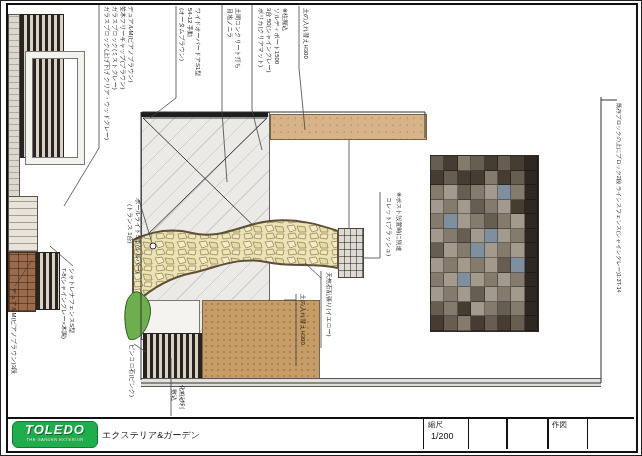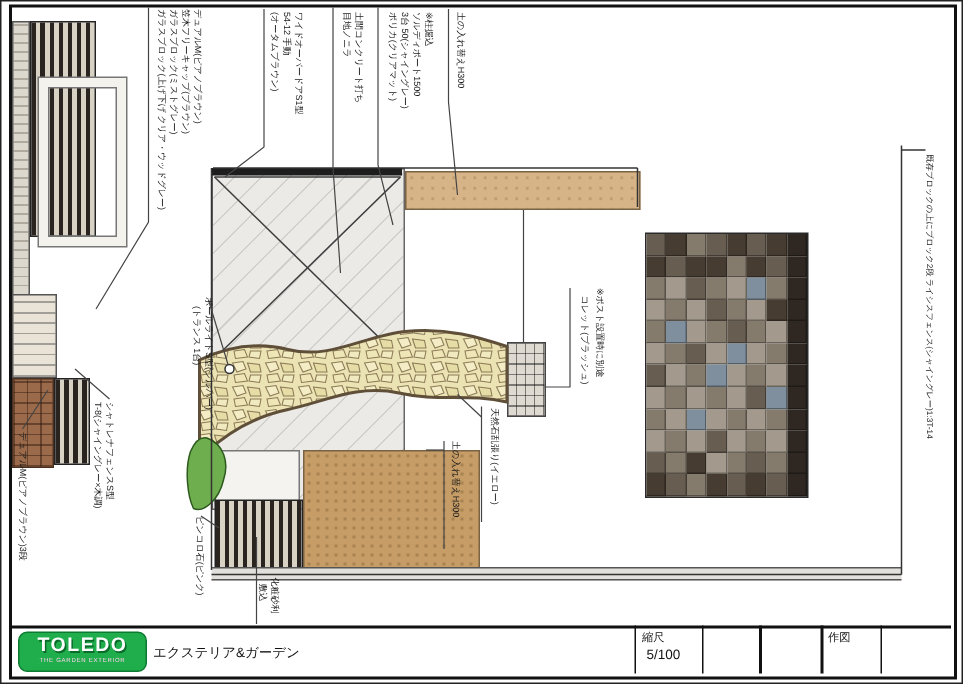--- a/index.html
+++ b/index.html
@@ -17,21 +17,21 @@
   .gridsq{background:#dedad2;
     background-image:repeating-linear-gradient(0deg,transparent 0 6px,rgba(0,0,0,.45) 6px 7px),
                      repeating-linear-gradient(90deg,transparent 0 5px,rgba(0,0,0,.45) 5px 6px);
     border:1px solid #444;}
   .edgeStrip{background:#e2e0dc;border-top:1px solid #555;border-bottom:1px solid #555;}
   .tblV{position:absolute;top:417px;height:32px;background:#111;}
   .tiles{display:grid;border:1px solid #2a2a2a;}
   .tiles div{border-right:1px solid rgba(0,0,0,.35);border-bottom:1px solid rgba(0,0,0,.35);}
   .logo{position:absolute;left:12px;top:421px;width:84px;height:25px;background:#1fae4b;border-radius:6px;
     border:1px solid #0c7a30;text-align:center;overflow:hidden;}
-  .logo .big{font-size:13px;font-weight:bold;color:#fff;letter-spacing:1px;line-height:15px;
+  .logo .big{font-size:13px;font-weight:bold;font-style:italic;color:#fff;letter-spacing:1px;line-height:15px;
     text-shadow:1px 1px 0 #0a6b2a;}
   .logo .small{font-size:4px;color:#ffd2ec;line-height:5px;letter-spacing:.5px;}
 </style>
 </head>
 <body>
 
 <div class="frame-outer"></div>
 <div class="sheet"></div>
 
 <div class="abs" style="left:8px;top:14px;width:10px;height:182px;background:#ddd8ce;background-image:repeating-linear-gradient(0deg,#b0aa9e 0 1px,transparent 1px 6px);border:1px solid #555;"></div>
@@ -246,14 +246,14 @@
 <div class="tblV" style="left:547px;width:2px;"></div>
 <div class="tblV" style="left:587px;width:1px;"></div>
 
 <div class="logo">
   <div class="big">TOLEDO</div>
   <div class="small">THE GARDEN EXTERIOR</div>
 </div>
 <div class="hlabel" style="left:102px;top:429px;font-size:9px;">エクステリア&amp;ガーデン</div>
 
 <div class="hlabel" style="left:428px;top:420px;font-size:7.5px;">縮尺</div>
-<div class="hlabel" style="left:431px;top:431px;font-size:9px;">5/100</div>
+<div class="hlabel" style="left:431px;top:431px;font-size:9px;">1/200</div>
 <div class="hlabel" style="left:552px;top:420px;font-size:7.5px;">作図</div>
 
 </body></html>

